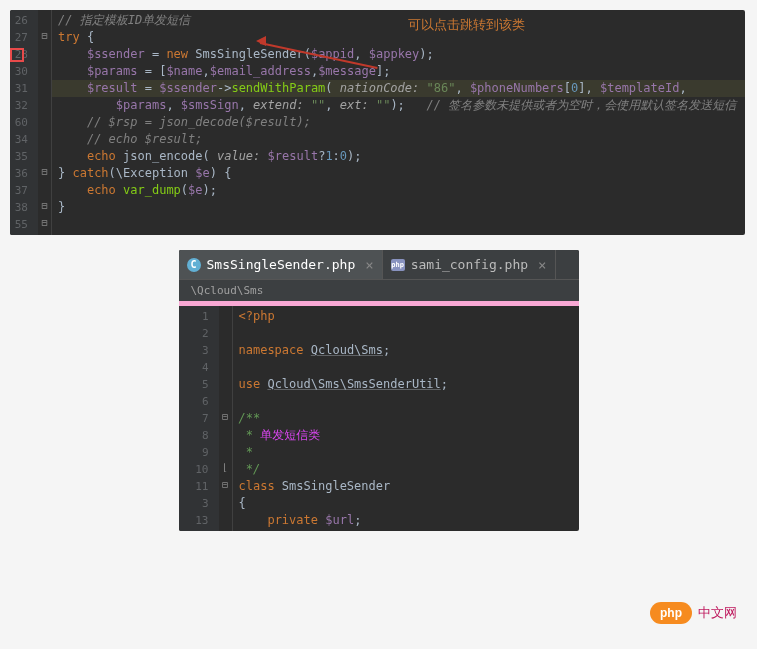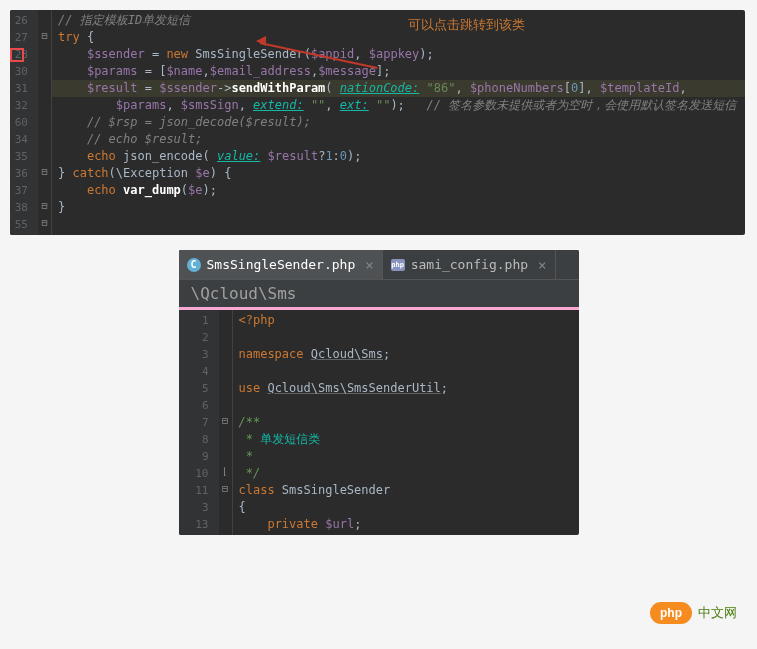--- a/index.html
+++ b/index.html
@@ -54,22 +54,22 @@
     .tab-icon-php {
       width: 14px; height: 12px; background: #8892bf;
       display: inline-flex; align-items: center; justify-content: center;
       color: white; font-size: 7px; font-weight: bold; border-radius: 2px;
     }
     .tab-close { color: #888; margin-left: 4px; font-size: 14px; }
     .breadcrumb {
       background: #3c3f41;
       color: #a0a0a0;
       padding: 4px 12px;
-      font-size: 16px;
-      border-bottom: 3px solid #f9a8d4;
+      font-size: 11px;
+      border-bottom: 5px solid #f9a8d4;
     }
     .code-area {
       display: flex;
     }
     .gutter {
       background: #313335;
       color: #606366;
       text-align: right;
       padding: 2px 10px 2px 4px;
       user-select: none;
@@ -103,26 +103,26 @@
       font-size: 12px;
       overflow: hidden;
     }
     .code-line { height: 17px; padding-left: 6px; }
     .code-line.sel { background: #3a3a2e; }
     .c-comment { color: #808080; font-style: italic; }
     .c-kw { color: #cc7832; }
     .c-str { color: #6a8759; }
     .c-var { color: #9876aa; }
     .c-var-u { color: #9876aa; }
-    .c-fn { color: #ffffff; font-weight: bold; }
+    .c-fn { color: #84cc16; }
     .c-cls { color: #a9b7c6; }
-    .c-param { color: #14b8a6; font-style: italic; text-decoration: underline; }
+    .c-param { color: #a3a3a3; font-style: italic; }
     .c-num { color: #6897bb; }
     .c-doc { color: #629755; font-style: italic; }
-    .c-doc-cn { color: #14b8a6; }
+    .c-doc-cn { color: #d946ef; }
     .c-ns { color: #a9b7c6; text-decoration: underline #606366; }
     .annotation {
       position: absolute;
       color: #cc7832;
       font-size: 13px;
       font-family: sans-serif;
       top: 6px; right: 220px;
     }
     .arrow {
       position: absolute;
@@ -151,21 +151,21 @@
       font-family: sans-serif;
     }
     .wm-badge {
       background: #f68b1f;
       color: white;
       padding: 4px 10px;
       border-radius: 12px;
       font-weight: bold;
       font-size: 12px;
     }
-    .wm-text { color: #4d7c0f; font-size: 13px; }
+    .wm-text { color: #be185d; font-size: 13px; }
   </style>
 </head>
 <body>
 
 <div class="editor editor-top">
   <div class="annotation">可以点击跳转到该类</div>
   <div class="arrow">
     <div class="arrow-line"></div>
     <div class="arrow-head"></div>
   </div>

